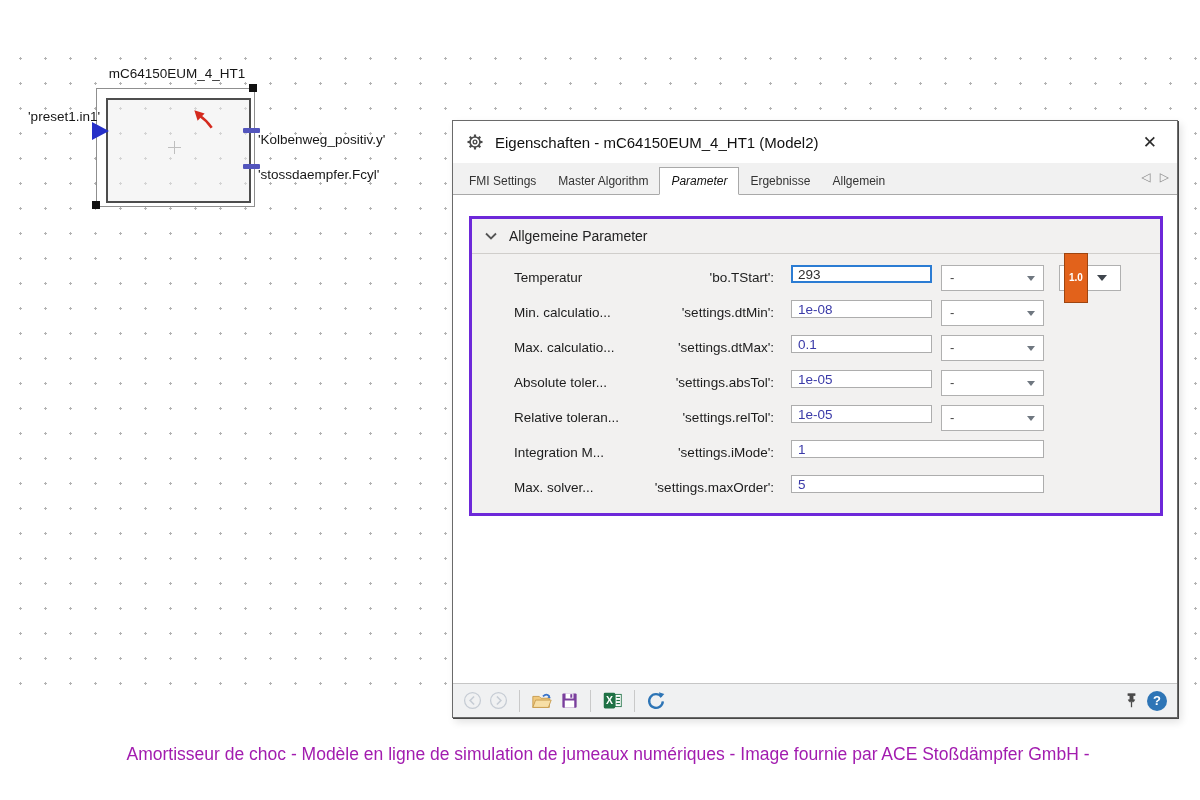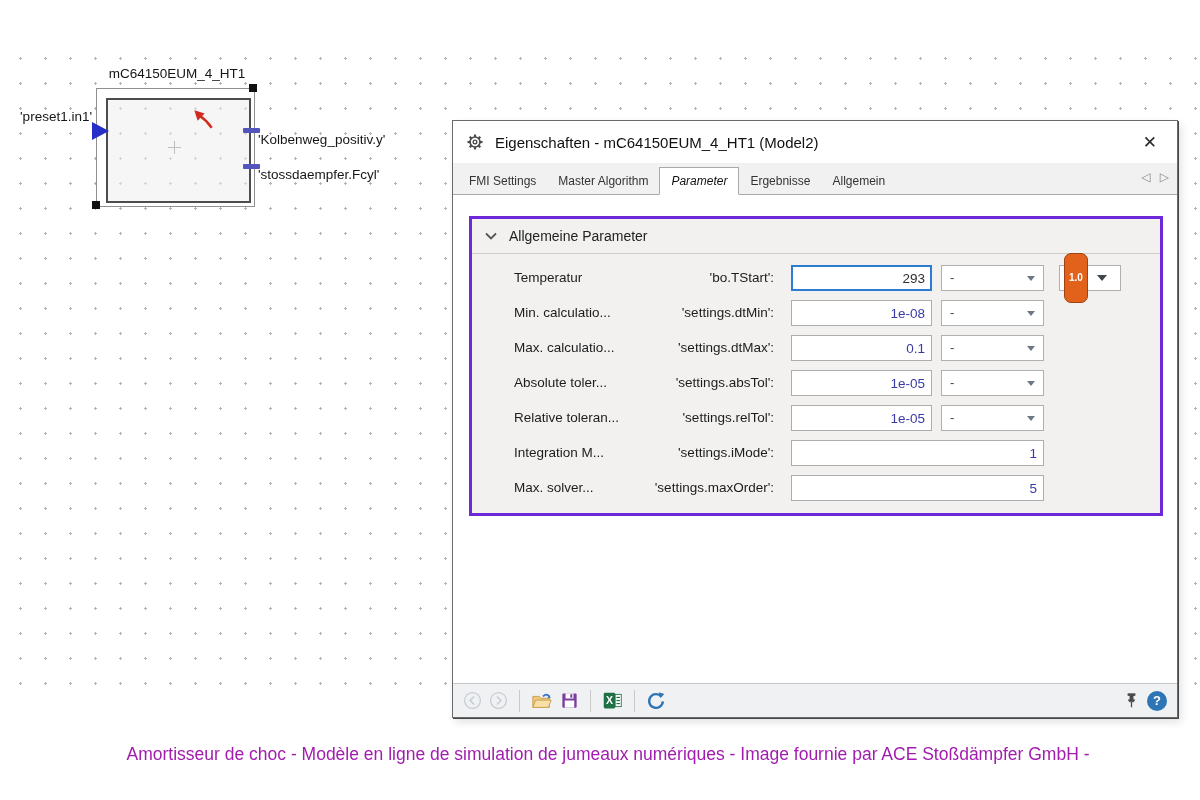--- a/index.html
+++ b/index.html
@@ -22,21 +22,21 @@
          border:2px solid #4d4d4d;background:rgba(238,238,238,0.55);box-sizing:border-box;}
   .port-tri{position:absolute;left:92px;top:122px;width:0;height:0;
             border-left:17px solid #2630c8;border-top:9px solid transparent;border-bottom:9px solid transparent;}
   .red-arrow{position:absolute;left:190px;top:106px;}
   .center-plus{position:absolute;left:168px;top:141px;width:13px;height:13px;}
   .center-plus:before{content:"";position:absolute;left:0;top:6px;width:13px;height:1px;background:#bfbfbf;}
   .center-plus:after{content:"";position:absolute;left:6px;top:0;width:1px;height:13px;background:#bfbfbf;}
   .port-tick{position:absolute;left:243px;width:17px;height:5px;background:#5355bd;border-radius:1px;}
   .port-tick.t1{top:128px;} .port-tick.t2{top:164px;}
   .lbl{position:absolute;font-size:13.5px;color:#161616;white-space:nowrap;}
-  .lbl-left{left:0;top:109px;width:92px;text-align:right;}
+  .lbl-left{left:0;top:109px;width:92px;text-align:right;padding-left:8px;}
   .lbl-r1{left:258px;top:132px;} .lbl-r2{left:258px;top:167px;}
 
   
   .dialog{position:absolute;left:452px;top:74px;width:726px;height:598px;background:#fff;
           border:1px solid #6a6a6a;box-shadow:1px 1px 0 #474747,3px 4px 8px rgba(0,0,0,0.12);
           display:flex;flex-direction:column;box-sizing:border-box;margin-top:46px;}
   .titlebar{height:42px;display:flex;align-items:center;padding:0 12px;background:#fff;flex:0 0 auto;}
   .titlebar .gear{margin-right:10px;display:flex;}
   .dlg-title{font-size:15px;color:#111;flex:1;white-space:nowrap;overflow:hidden;}
   .close-btn{font-size:17px;color:#2b2b2b;padding:2px 8px;cursor:default;line-height:1;}
@@ -52,34 +52,34 @@
   .content{flex:1;background:#fff;position:relative;}
   .panel{position:absolute;left:16px;top:21px;width:694px;height:300px;background:#f2f1f0;
          border:3px solid #6d28d9;box-sizing:border-box;}
   .panel-hd{height:34px;display:flex;align-items:center;padding-left:13px;border-bottom:1px solid #d0cecb;}
   .panel-hd .chev{margin-right:12px;display:flex;}
   .panel-hd .ttl{font-size:14px;color:#222;}
   .rows{padding-top:8px;}
   .prow{position:relative;height:35px;font-size:13.5px;}
   .pname{position:absolute;left:42px;top:8px;color:#1c1c1c;white-space:nowrap;}
   .pcode{position:absolute;left:42px;top:8px;width:260px;text-align:right;color:#1c1c1c;white-space:nowrap;}
-  .pinput{position:absolute;left:319px;top:3px;width:141px;height:26px;box-sizing:border-box;
+  .pinput{position:absolute;left:319px;top:3px;width:141px;height:18px;box-sizing:border-box;
           border:1px solid #adadad;background:#fff;font-family:inherit;font-size:13.5px;
-          color:#3a3aa8;padding:0 6px;border-radius:0;text-align:right;}
+          color:#3a3aa8;padding:0 6px;border-radius:0;}
   .prow.wide .pinput{width:253px;}
   .pinput.focused{border:1px solid #2b7cd3;box-shadow:inset 0 0 0 1px #2b7cd3;color:#2f2f2f;}
   .unitbox{position:absolute;left:469px;top:3px;width:103px;height:26px;background:#fff;
            border:1px solid #b0b0b0;box-sizing:border-box;font-size:13px;color:#444;
            line-height:24px;padding-left:8px;}
   .caret{position:absolute;right:8px;top:10px;width:0;height:0;
          border-left:4px solid transparent;border-right:4px solid transparent;border-top:5px solid #6f7780;}
   .badgebox{position:absolute;left:587px;top:3px;width:62px;height:26px;background:#fff;
             border:1px solid #b0b0b0;box-sizing:border-box;display:flex;align-items:center;}
   .badge{margin-left:4px;background:#e2621b;border:1px solid #9e4510;color:#fff;font-size:10px;
-         font-weight:bold;padding:18px 4px;border-radius:7px;line-height:1.2;}
+         font-weight:bold;padding:18px 4px;border-radius:0;line-height:1.2;}
   .badgebox .caret2{margin-left:9px;width:0;height:0;border-left:5px solid transparent;
          border-right:5px solid transparent;border-top:6px solid #3f454d;}
 
   .toolbar{height:33px;background:#f0f1f2;border-top:1px solid #c6c6c6;display:flex;
            align-items:center;padding:0 10px;gap:7px;flex:0 0 auto;}
   .tbsep{width:1px;height:22px;background:#c9c9c9;margin:0 4px;}
   .tbspacer{flex:1;}
   .circbtn{display:flex;}
   .helpbtn{width:20px;height:20px;border-radius:50%;background:#2e75b6;color:#fff;font-weight:bold;
            font-size:13px;display:flex;align-items:center;justify-content:center;}

